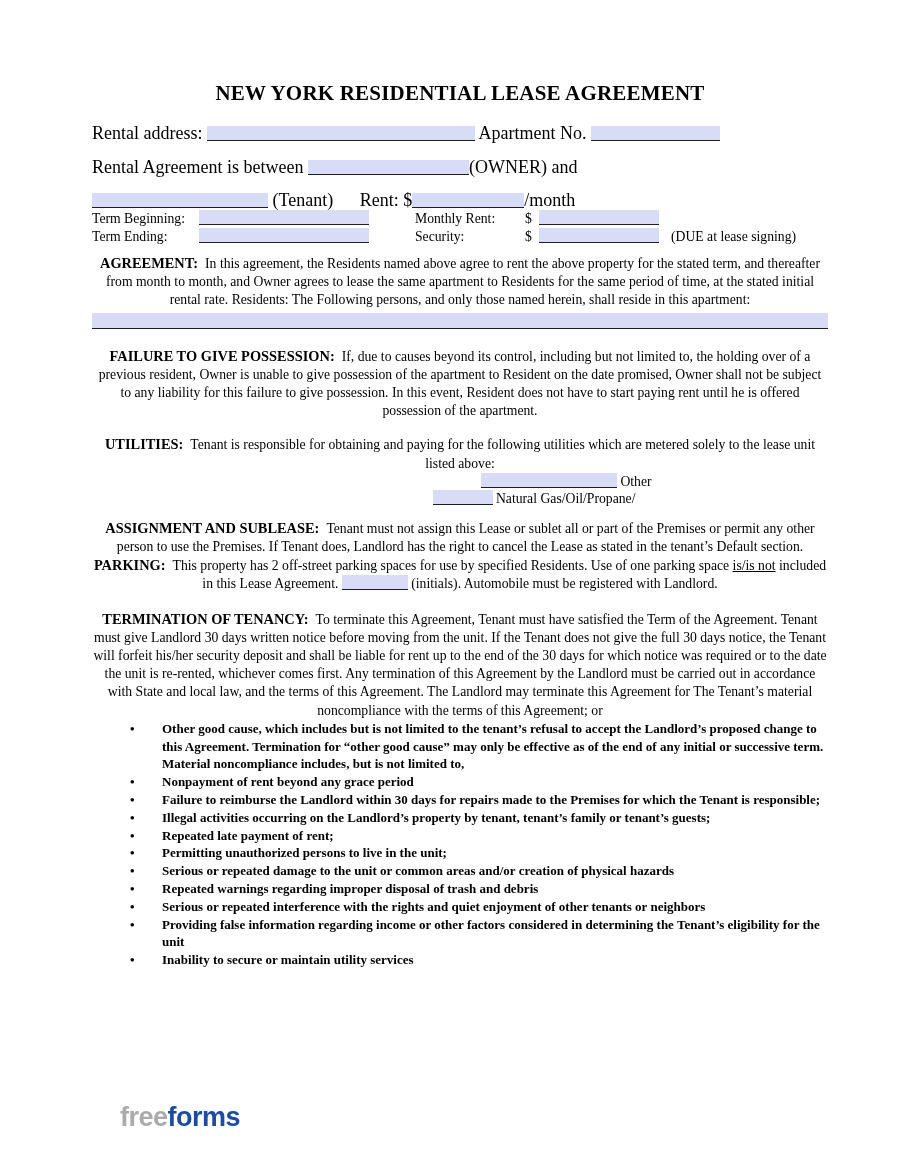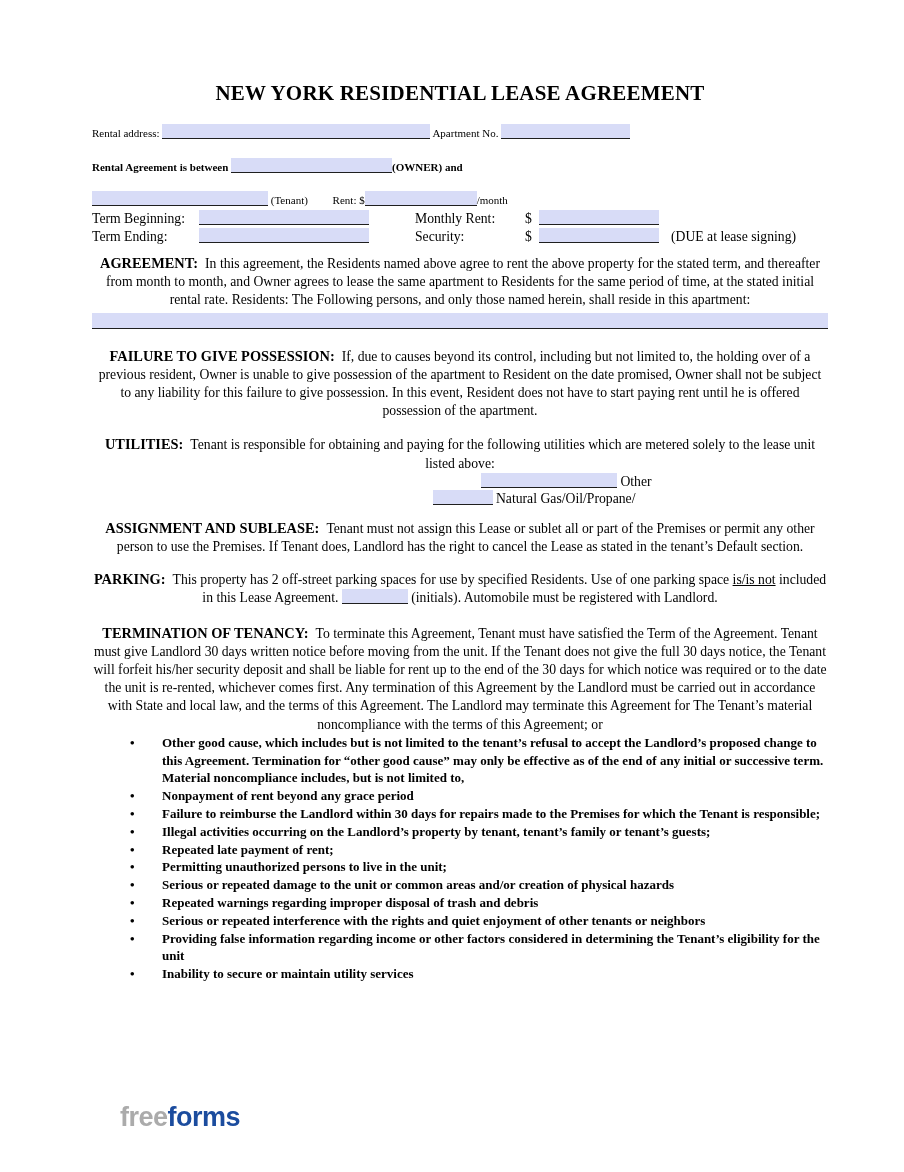--- a/index.html
+++ b/index.html
@@ -23,33 +23,33 @@
   }
   .doc-title {
     text-align: center;
     font-weight: bold;
     font-size: 21px;
     line-height: 22px;
     letter-spacing: 0.2px;
     margin-bottom: 20px;
   }
   .line {
-    font-size: 11px;
+    font-size: 18px;
     line-height: 18.2px;
     white-space: nowrap;
   }
   .field {
     display: inline-block;
     height: 15px;
     background: var(--field-fill);
     border-bottom: 1px solid var(--underline);
     vertical-align: -2px;
   }
   .row-1 { margin-bottom: 16px; }
-  .row-2 { margin-bottom: 15px; font-weight: bold; }
+  .row-2 { margin-bottom: 15px; }
   .row-3 { }
   .w268 { width: 268px; } .w129 { width: 129px; } .w161 { width: 161px; }
   .w176 { width: 176px; } .w112 { width: 112px; } .w170 { width: 170px; }
   .w120 { width: 120px; } .w60  { width: 60px;  } .w85  { width: 85px;  }
   .w66  { width: 66px;  }
   .term-grid {
     display: grid;
     grid-template-columns: 107px 216px 110px 14px 132px 1fr;
     font-size: 13.7px;
     line-height: 18.2px;
@@ -62,21 +62,21 @@
     text-align: center;
   }
   .sec-head {
     font-weight: bold;
     font-size: 14.4px;
     margin-right: 7px;
   }
   .sec-agreement { margin-bottom: 18px; }
   .sec-failure   { margin-bottom: 15px; }
   .sec-utilities { margin-bottom: 12px; }
-  .sec-assignment{ margin-bottom: 14px; }
+  .sec-assignment{ }
   .sec-parking   { margin-bottom: 16px; }
   .residents-field {
     display: block;
     width: 100%;
     height: 16px;
     background: var(--field-fill);
     border-bottom: 1px solid var(--underline);
     margin-top: 3px;
   }
   .util-row {

